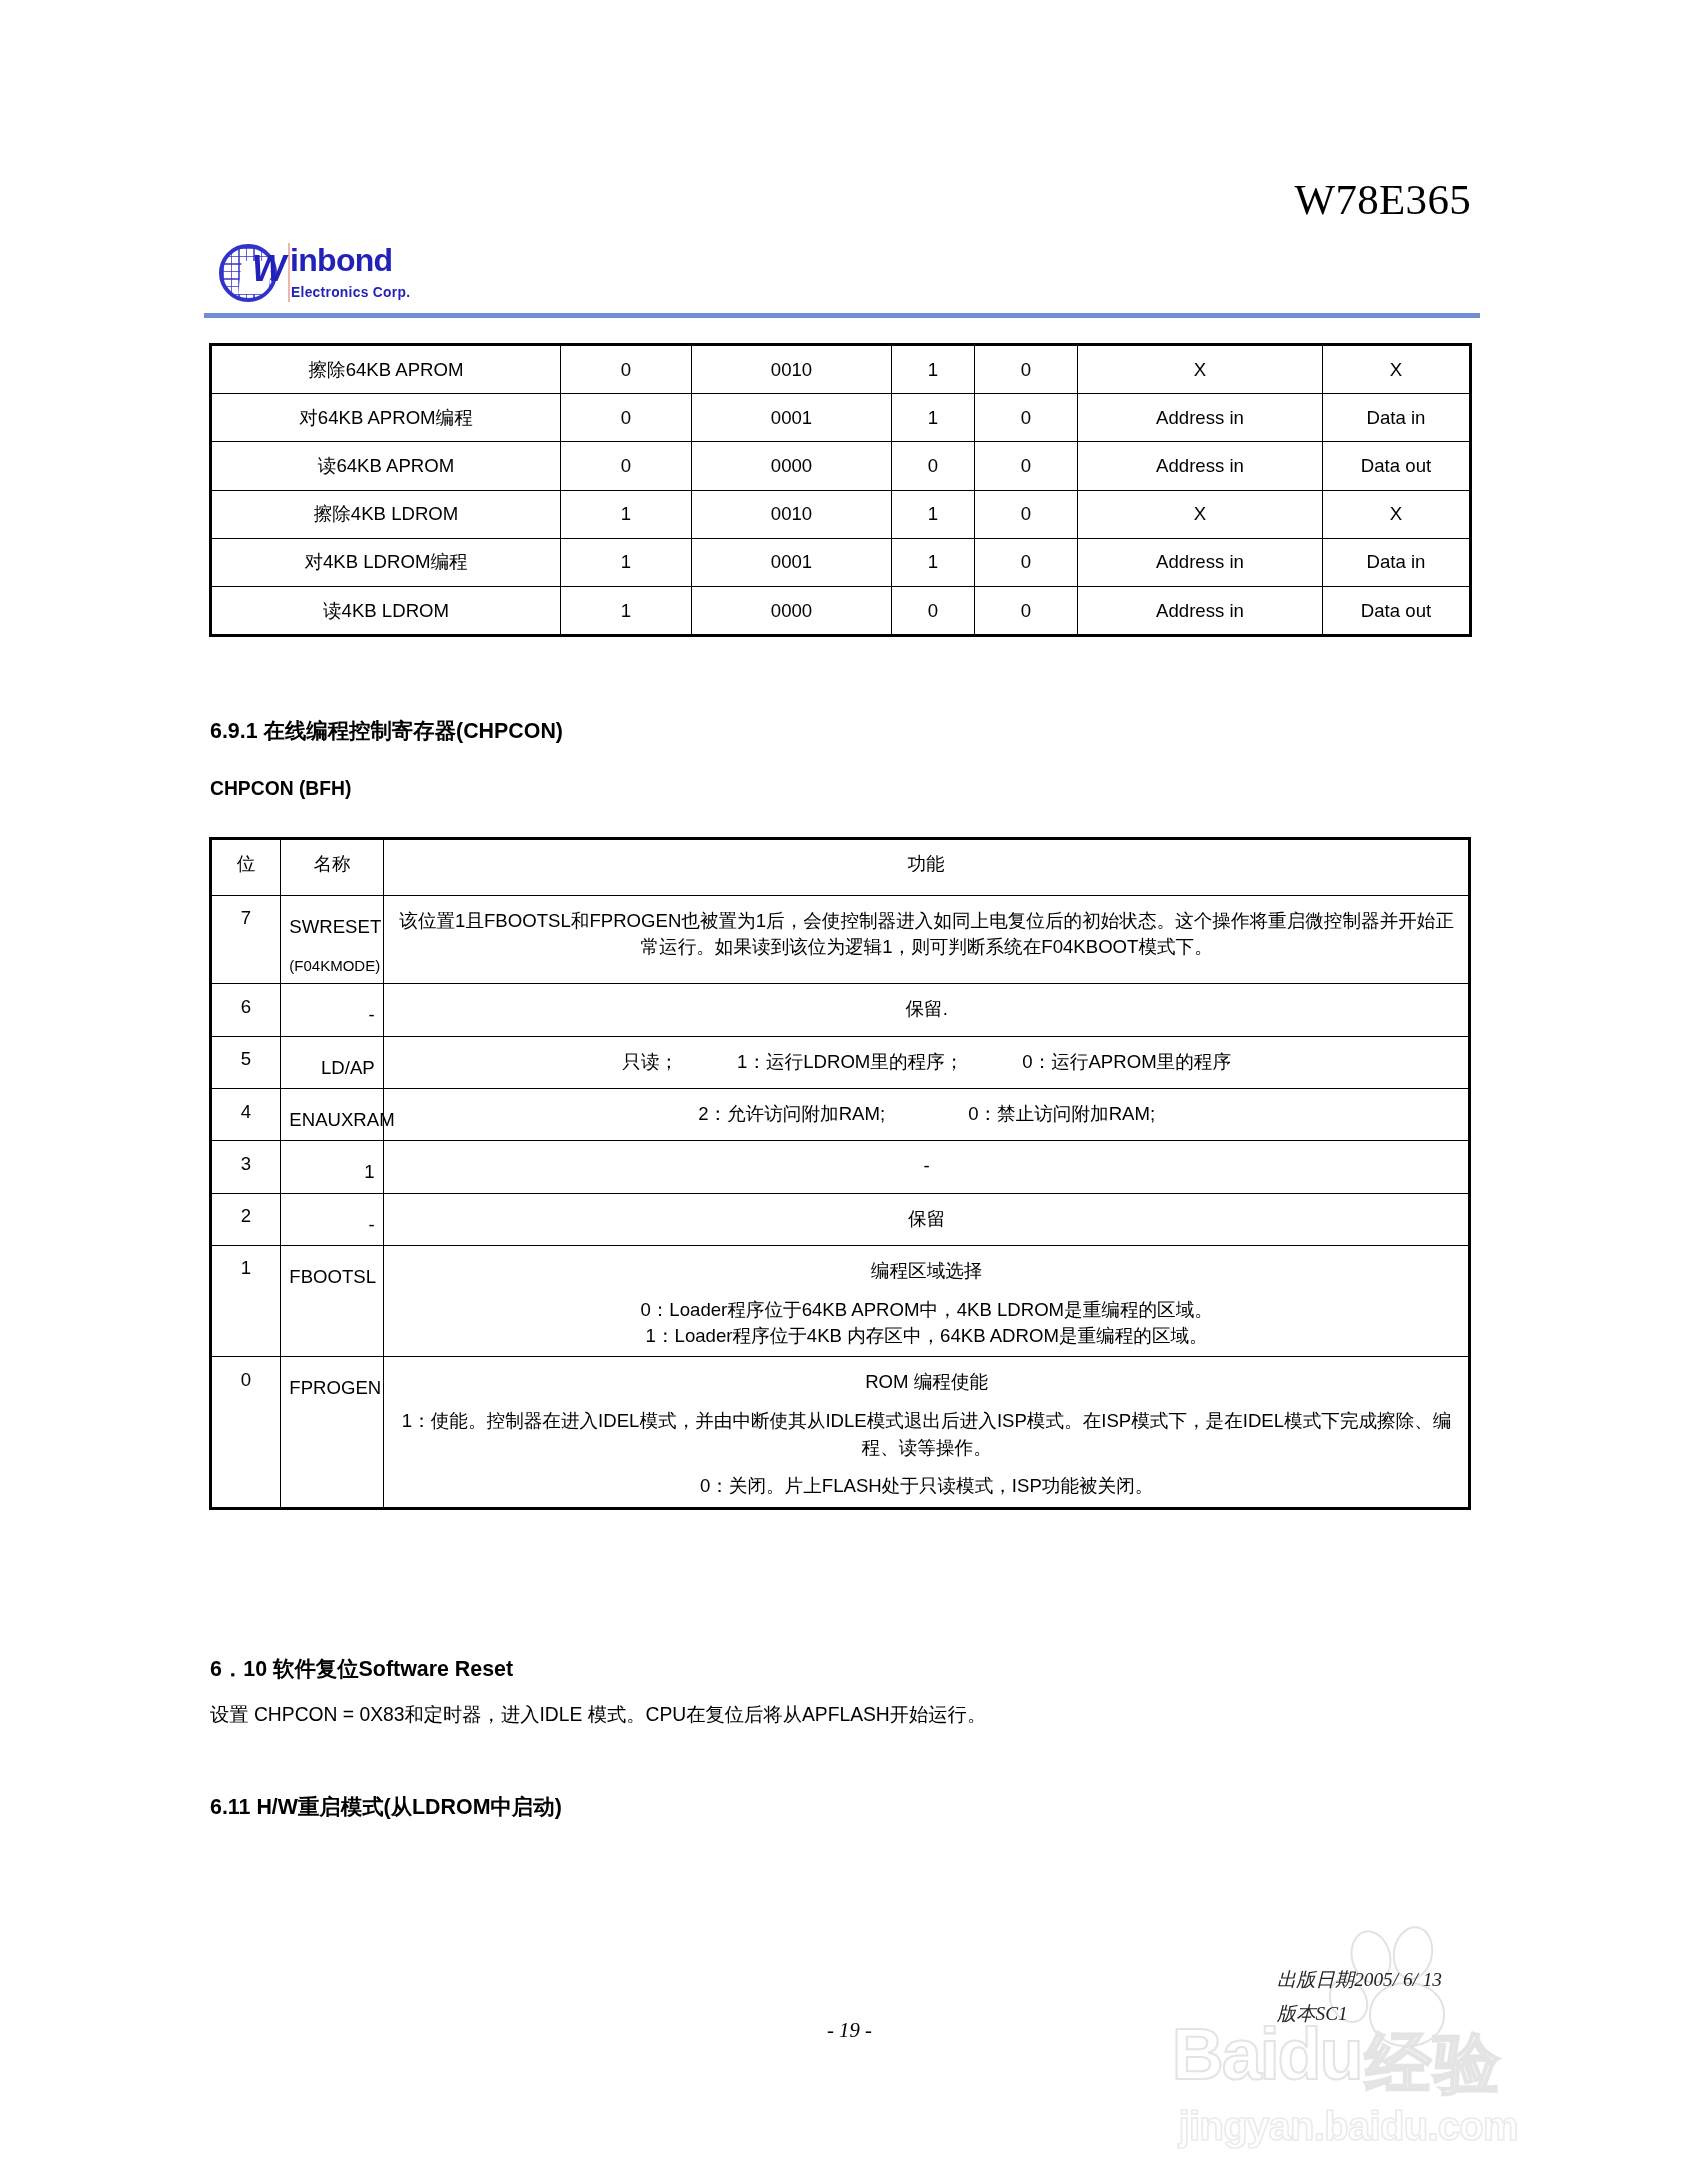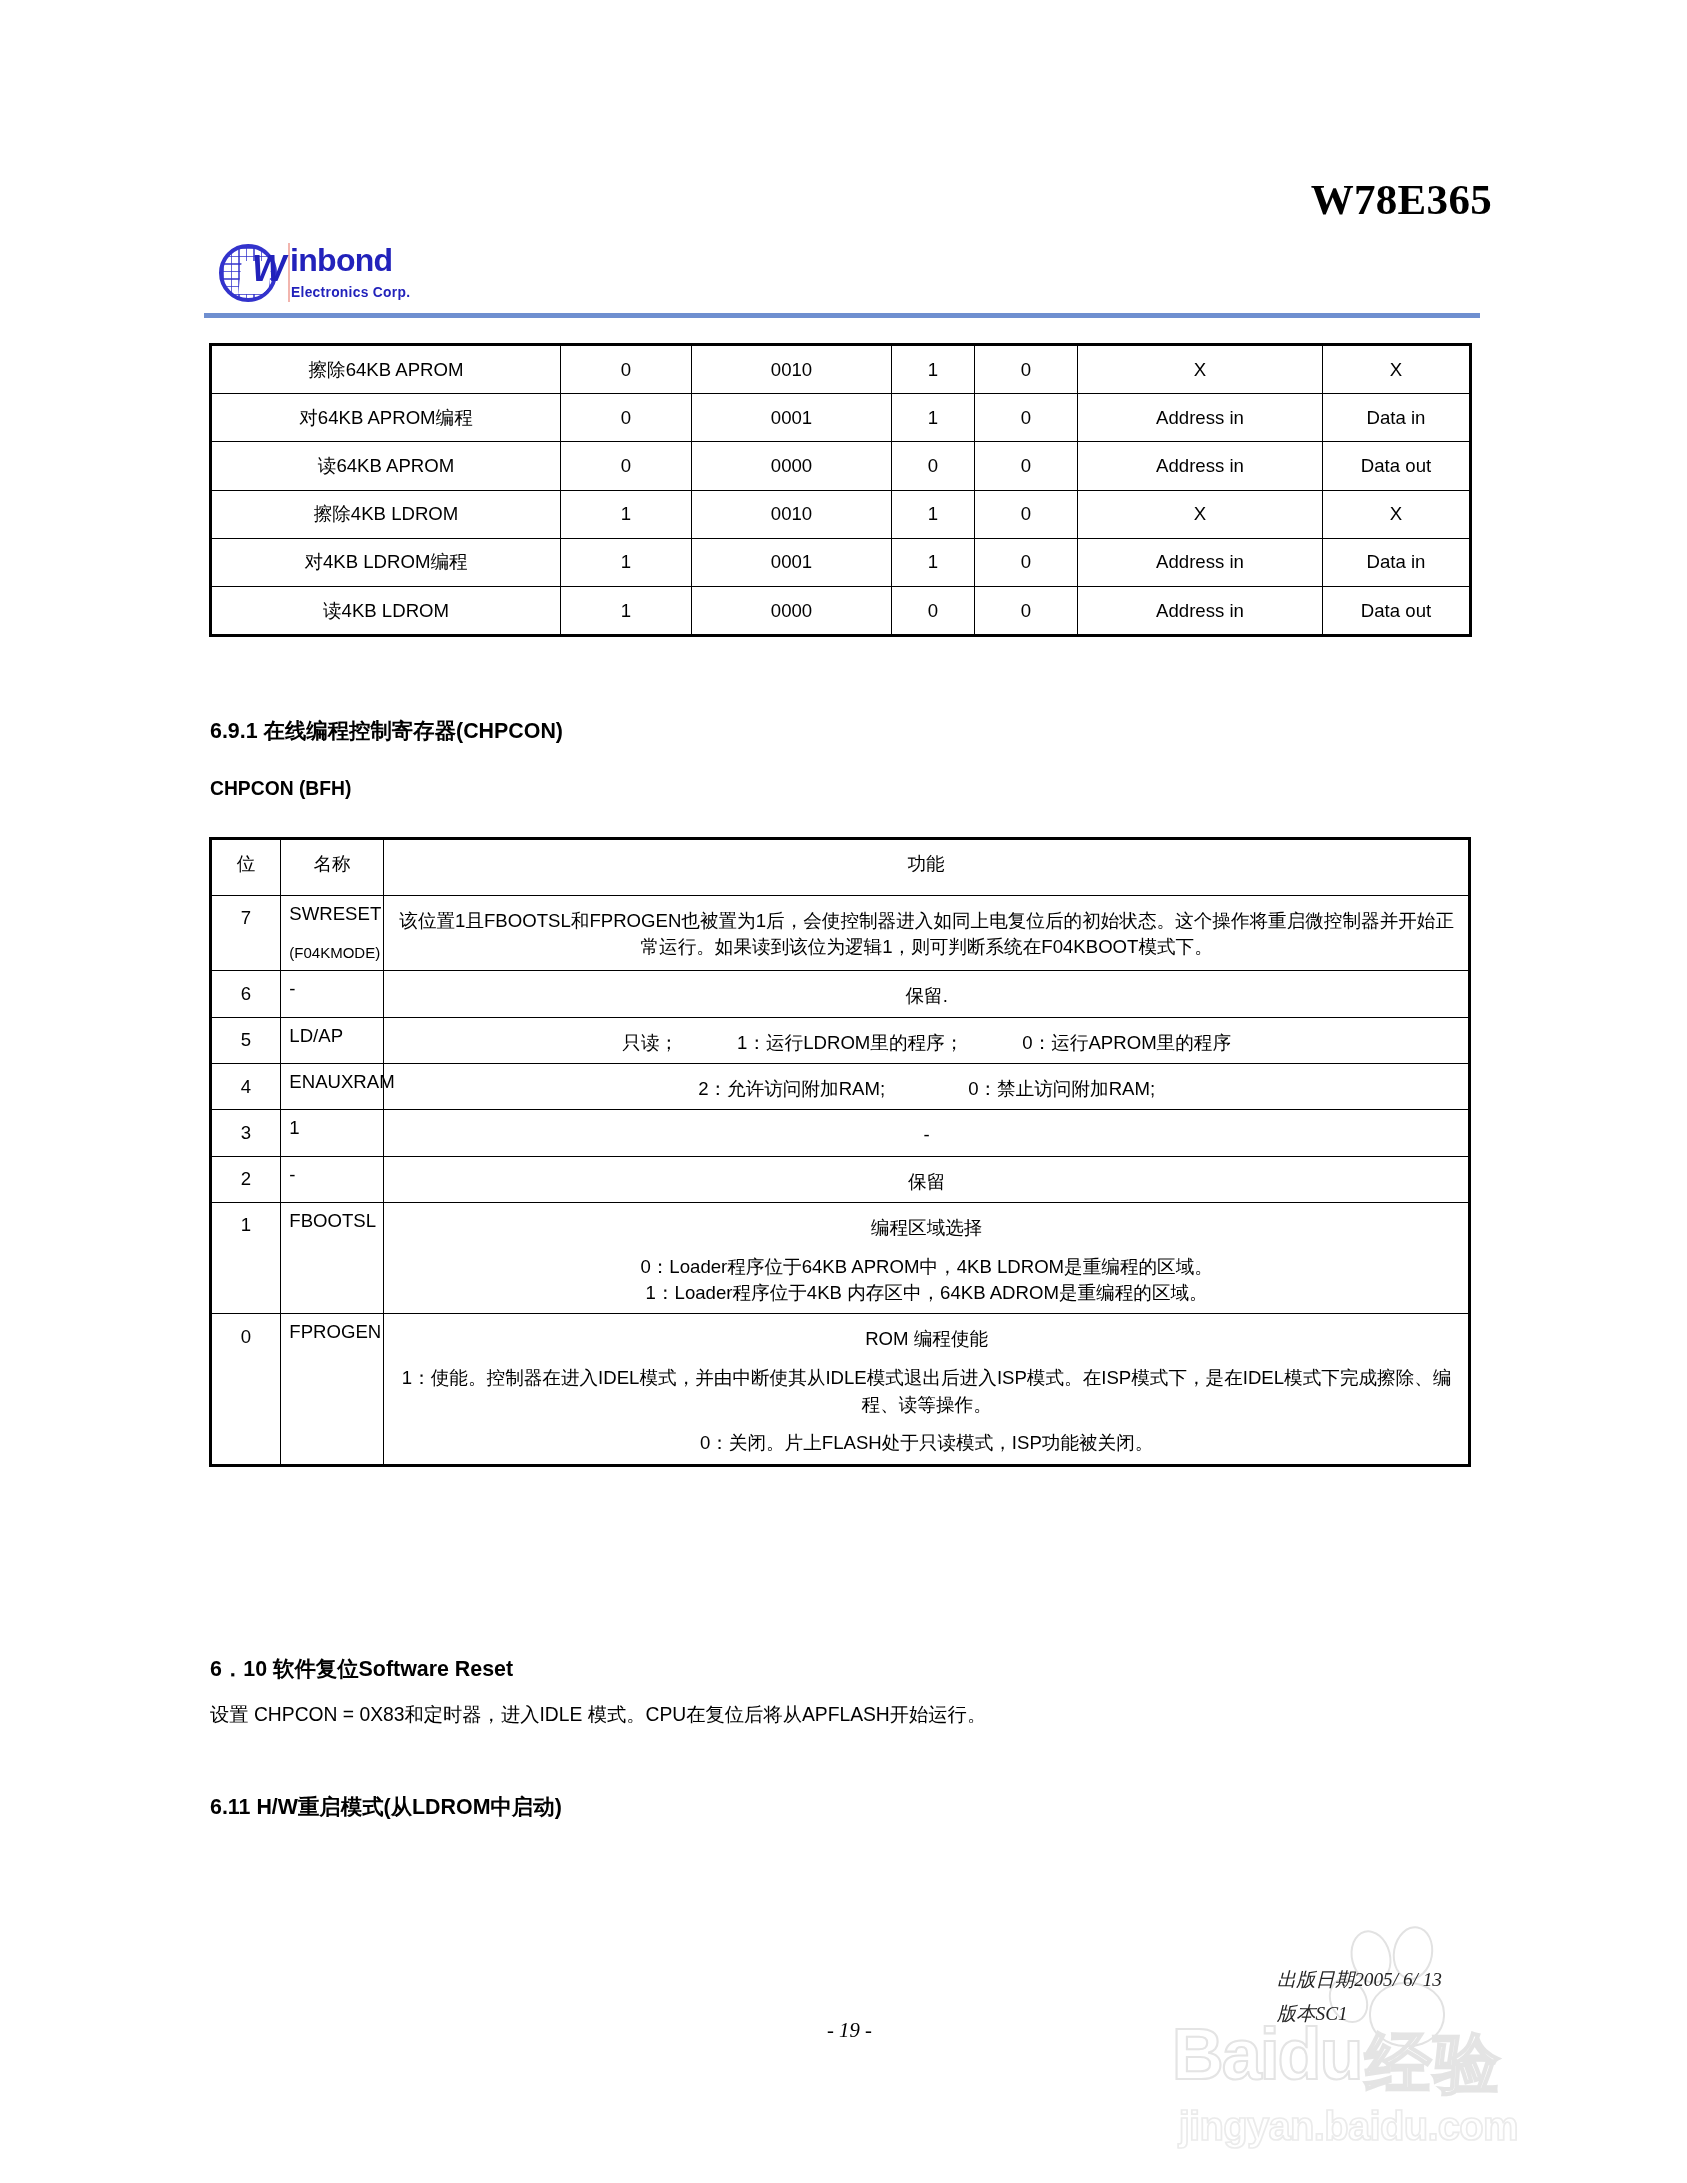--- a/index.html
+++ b/index.html
@@ -17,24 +17,24 @@
   }
 
   .page {
     position: absolute;
     inset: 0;
   }
 
   
   .doc-title {
     position: absolute;
-    right: 195px;
+    right: 216px;
     top: 178px;
     font-family: "Liberation Serif", "DejaVu Serif", serif;
-    font-weight: bold;
+    font-weight: normal;
     font-size: 43px;
     letter-spacing: 0.3px;
     line-height: 1;
     white-space: nowrap;
   }
 
   .logo-block {
     position: absolute;
     left: 219px;
     top: 243px;
@@ -158,23 +158,23 @@
     font-size: 18.6px;
     line-height: 1.42;
   }
   #chpcon-table td.c-bit {
     text-align: center;
     vertical-align: top;
     padding-top: 9.6px;
     width: 69px;
   }
   #chpcon-table td.c-name {
-    text-align: left;
+    text-align: right;
     vertical-align: top;
-    padding-top: 5px;
+    padding-top: 18px;
     width: 103px;
   }
   #chpcon-table td.c-func {
     text-align: center;
     vertical-align: top;
     padding-top: 12px;
     padding-left: 9.6px;
   }
   #chpcon-table tr.hdr td {
     text-align: center;

